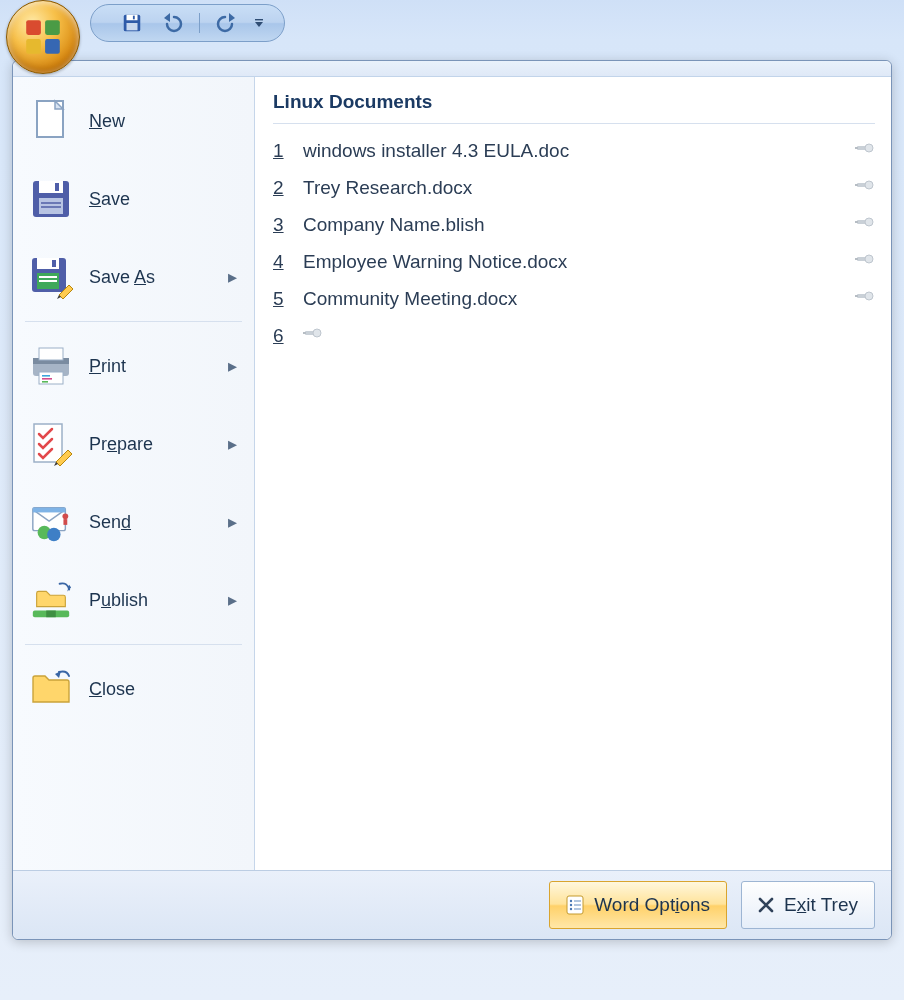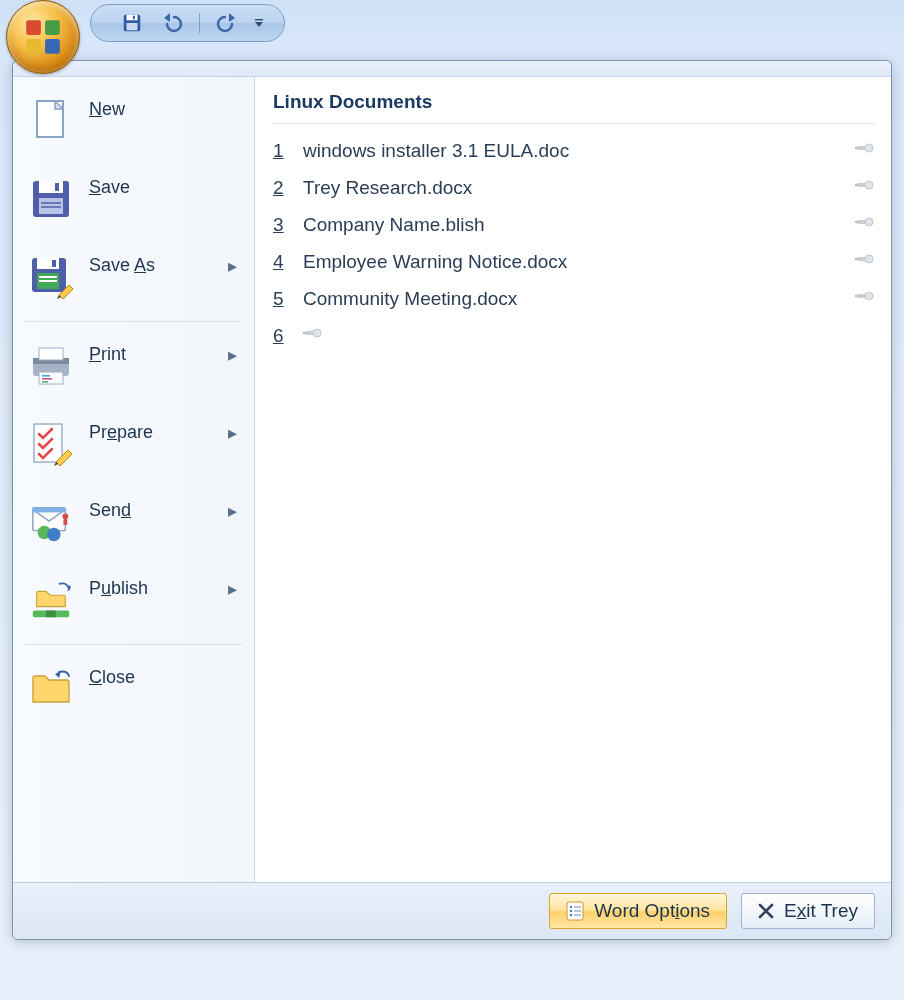--- a/index.html
+++ b/index.html
@@ -73,21 +73,21 @@
 
   .menu-left {
     grid-column: 1; grid-row: 2;
     background: linear-gradient(to right, #f7fafe, #f2f6fb);
     border-right: 1px solid #c6d6ea;
     padding: 6px 4px;
     display: flex; flex-direction: column;
     gap: 2px;
   }
   .menu-item {
-    display: flex; align-items: flex-start;
+    display: flex; align-items: center;
     gap: 16px;
     padding: 16px 12px;
     font-size: 18px;
     color: #1d344f;
     cursor: default;
     border-radius: 3px;
   }
   .menu-item .mi-icon { width: 44px; height: 44px; display:flex; align-items:center; justify-content:center; }
   .menu-item .mi-label { flex: 1; }
   .menu-item .mi-label .ul { text-decoration: underline; }
@@ -127,21 +127,21 @@
     grid-column: 1 / 3; grid-row: 3;
     background: linear-gradient(to bottom, #eaf0fa, #dbe6f5);
     border-top: 1px solid #bccde3;
     display: flex; justify-content: flex-end; align-items: center;
     gap: 14px;
     padding: 10px 16px;
     border-radius: 0 0 6px 6px;
   }
   .footer-btn {
     display: inline-flex; align-items: center; gap: 10px;
-    padding: 6px 16px;
+    padding: 12px 16px;
     font-size: 19px;
     color: #1d344f;
     background: linear-gradient(to bottom, #fefefe, #e6eef9);
     border: 1px solid #9db5d3;
     border-radius: 3px;
     cursor: default;
   }
   .footer-btn.opts {
     background: linear-gradient(to bottom,#fff7dd,#ffe39a 48%,#ffd169 52%,#ffe7a8);
     border-color: #d9a42e;
@@ -301,21 +301,21 @@
         </span>
         <span class="mi-label"><span class="ul">C</span>lose</span>
       </div>
     </div>
 
   <div class="menu-right">
     <div class="recent-header">Linux Documents</div>
     <div class="recent-list" id="recent-list">
         <div class="recent-item">
           <span class="num">1</span>
-          <span class="fname">windows installer 3.1 EULA.doc</span>
+          <span class="fname">windows installer 4.3 EULA.doc</span>
           <span class="pin-icon"><svg width="20" height="20" viewBox="0 0 20 20">
               <rect x="2" y="8" width="10" height="4" rx="1" fill="#9eaab8"></rect>
               <circle cx="14" cy="10" r="4" fill="#c7d0da" stroke="#8a97a6"></circle>
               <rect x="0" y="9" width="3" height="2" fill="#7c8894"></rect>
             </svg></span>
         </div>
         <div class="recent-item">
           <span class="num">2</span>
           <span class="fname">Trey Research.docx</span>
           <span class="pin-icon"><svg width="20" height="20" viewBox="0 0 20 20">

